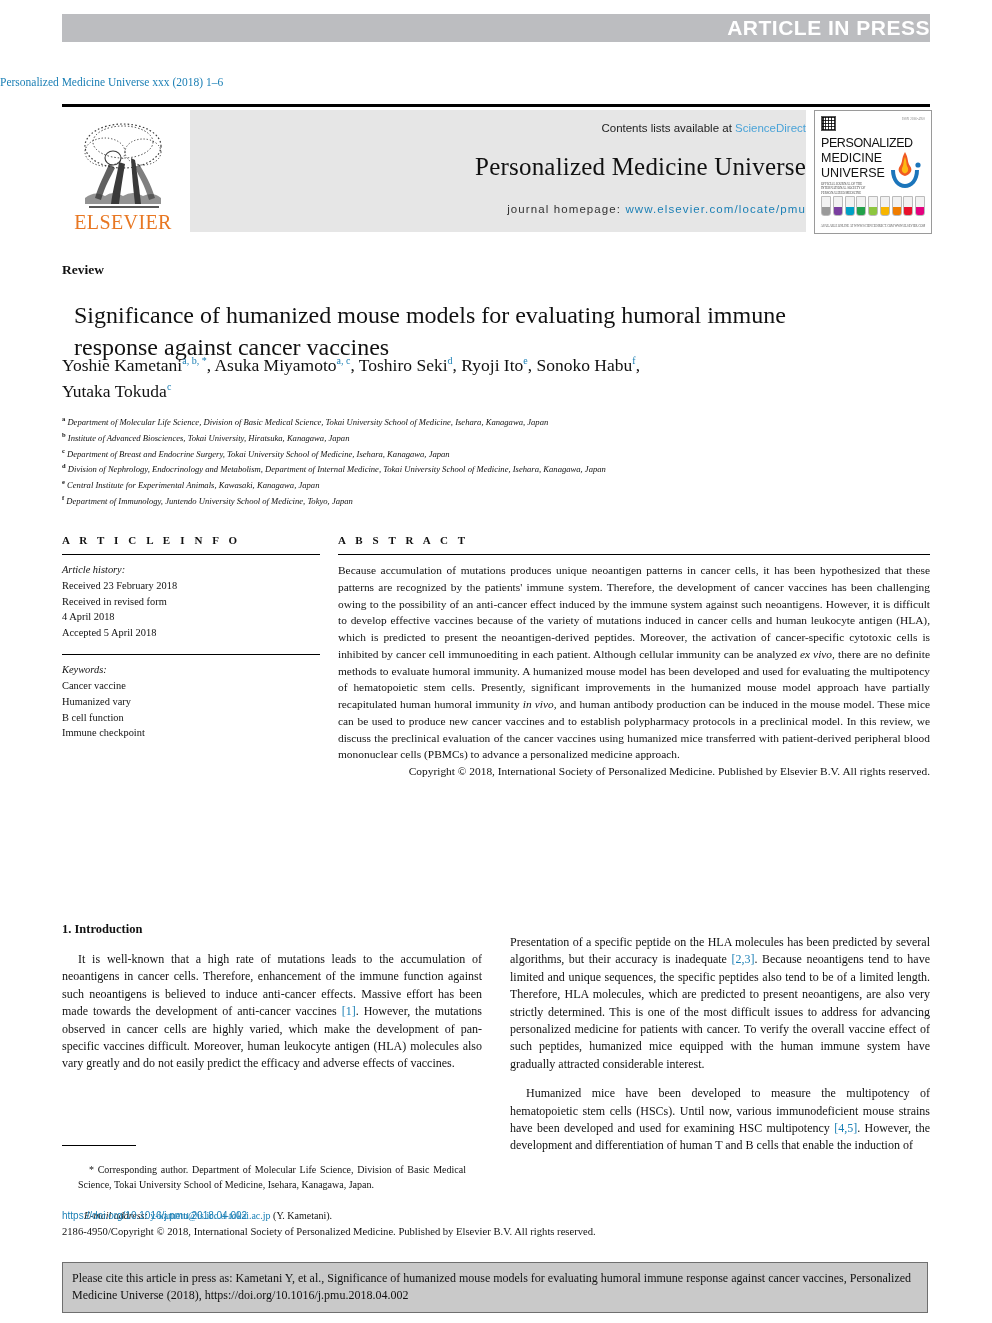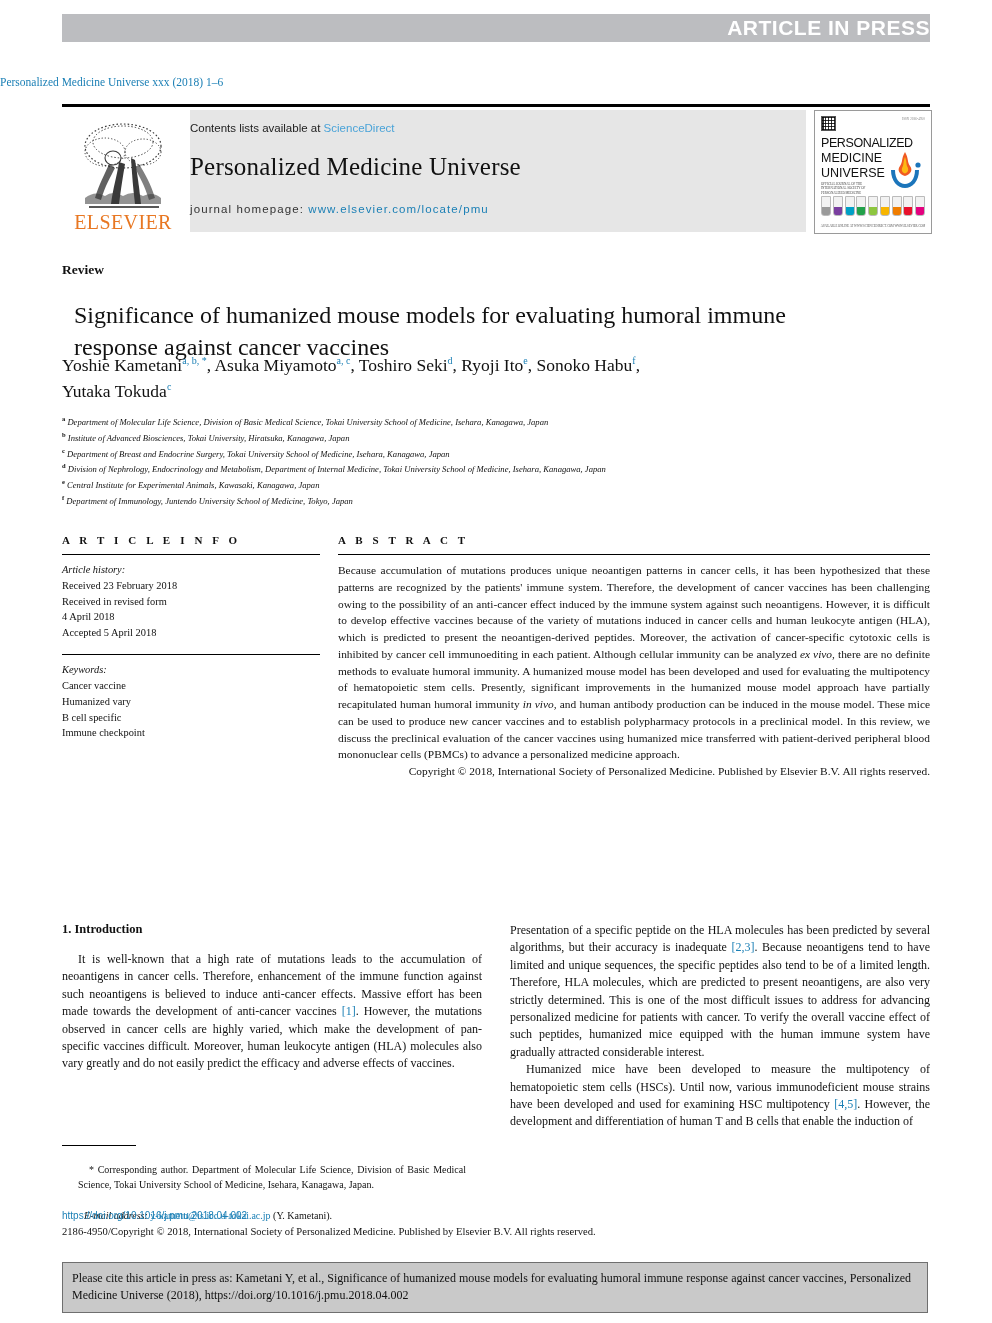--- a/index.html
+++ b/index.html
@@ -87,21 +87,21 @@
     line-height: 1;
     margin-top: 2px;
   }
   .masthead-center {
     position: absolute;
     left: 128px; top: 6px;
     width: 616px; height: 122px;
     background: #e6e6e6;
     display: flex;
     flex-direction: column;
-    align-items: flex-start;
+    align-items: flex-end;
   }
   .contents-line {
     margin-top: 12px;
     font-family: "Liberation Sans", sans-serif;
     font-size: 11.5px;
     color: #222;
   }
   .contents-line .sd {
     color: #4aa3d8;
   }
@@ -341,21 +341,21 @@
     font-size: 12.5px;
     color: #111;
     margin: 0 0 14px 0;
   }
   .para {
     font-family: "Liberation Serif", serif;
     font-size: 12px;
     line-height: 1.45;
     text-align: justify;
     color: #111;
-    margin: 0 0 0 0;
+    margin: 12px 0 0 0;
     text-indent: 16px;
   }
   .para.noindent { text-indent: 0; }
   .ref { color: #1a7fb5; }
 
   
   .footnote {
     position: absolute;
     left: 62px; top: 1145px;
     width: 420px;
@@ -532,21 +532,21 @@
         <div>Received in revised form</div>
         <div>4 April 2018</div>
         <div>Accepted 5 April 2018</div>
       </div>
       <div class="info-gap"></div>
       <hr class="hr-thin">
       <div class="info-body">
         <div class="lead">Keywords:</div>
         <div>Cancer vaccine</div>
         <div>Humanized vary</div>
-        <div>B cell specific</div>
+        <div>B cell function</div>
         <div>Immune checkpoint</div>
       </div>
     </div>
 
     <div class="col-abstract">
       <div class="sec-label">A B S T R A C T</div>
       <hr class="hr-thin">
       <p class="abstract-text"><span>Because accumulation of mutations produces unique neoantigen patterns in cancer cells, it has been hypothesized that these patterns are recognized by the patients' immune system. Therefore, the development of cancer vaccines has been challenging owing to the possibility of an anti-cancer effect induced by the immune system against such neoantigens. However, it is difficult to develop effective vaccines because of the variety of mutations induced in cancer cells and human leukocyte antigen (HLA), which is predicted to present the neoantigen-derived peptides. Moreover, the activation of cancer-specific cytotoxic cells is inhibited by cancer cell immunoediting in each patient. Although cellular immunity can be analyzed </span><em>ex vivo</em><span>, there are no definite methods to evaluate humoral immunity. A humanized mouse model has been developed and used for evaluating the multipotency of hematopoietic stem cells. Presently, significant improvements in the humanized mouse model approach have partially recapitulated human humoral immunity </span><em>in vivo</em><span>, and human antibody production can be induced in the mouse model. These mice can be used to produce new cancer vaccines and to establish polypharmacy protocols in a preclinical model. In this review, we discuss the preclinical evaluation of the cancer vaccines using humanized mice transferred with patient-derived peripheral blood mononuclear cells (PBMCs) to advance a personalized medicine approach.</span></p>
       <p class="copyright-line">Copyright © 2018, International Society of Personalized Medicine. Published by Elsevier B.V. All rights reserved.</p>
     </div>

